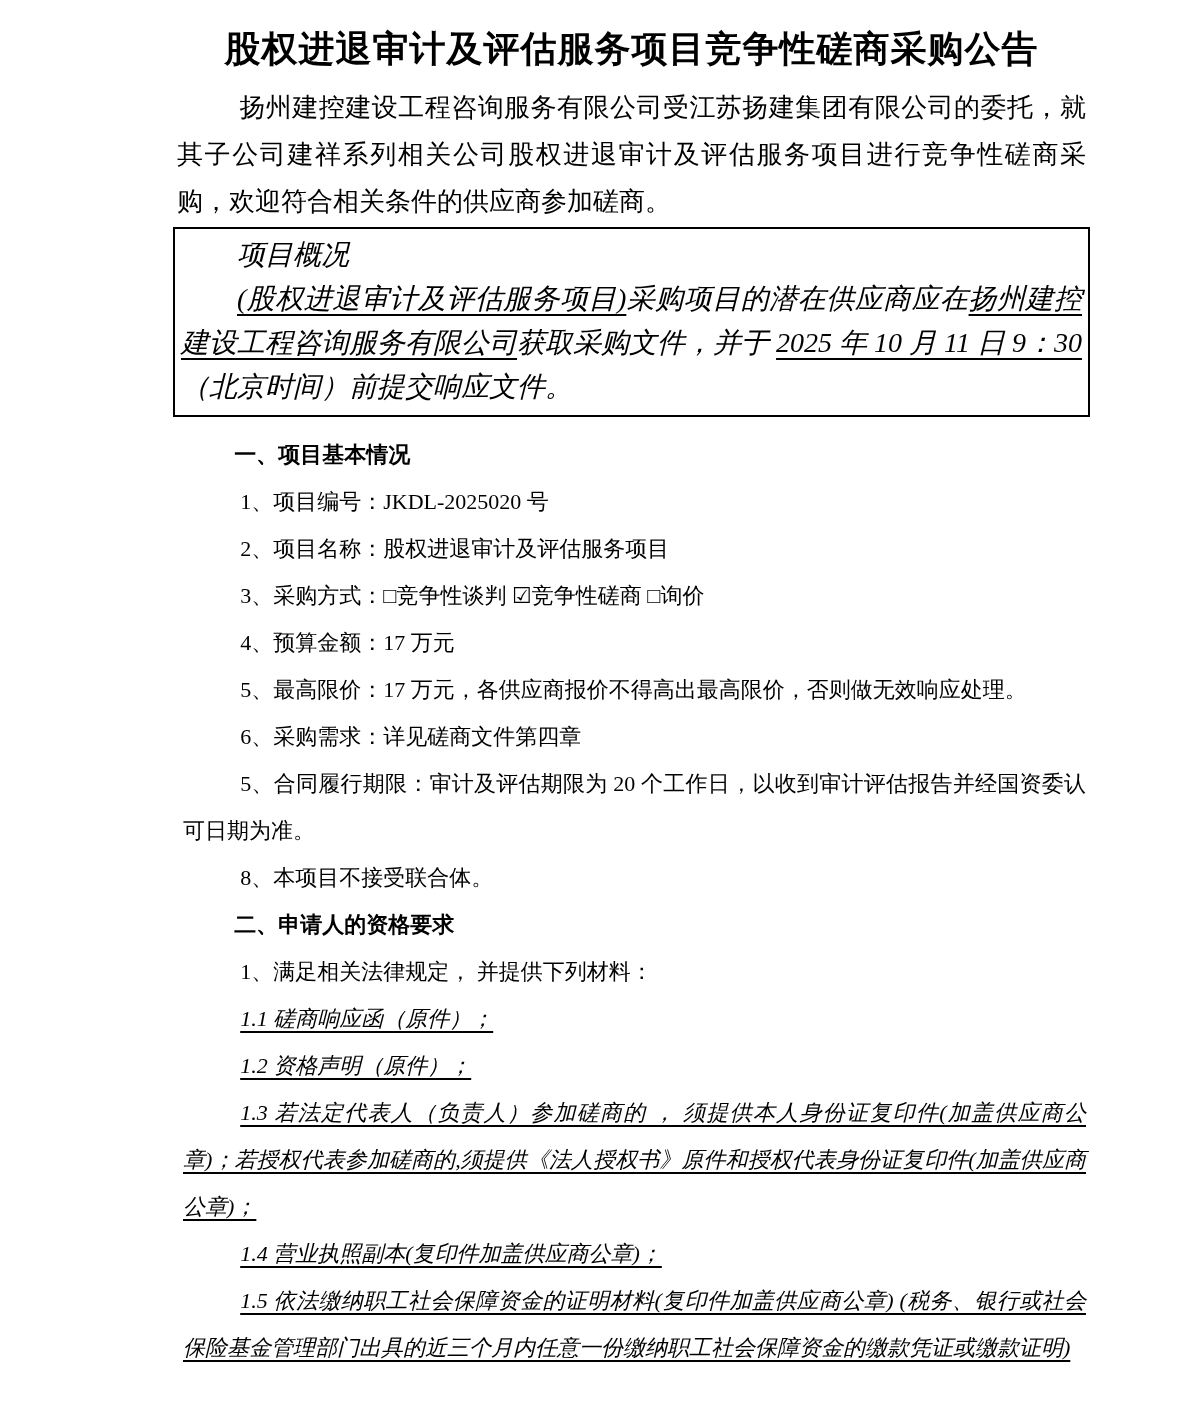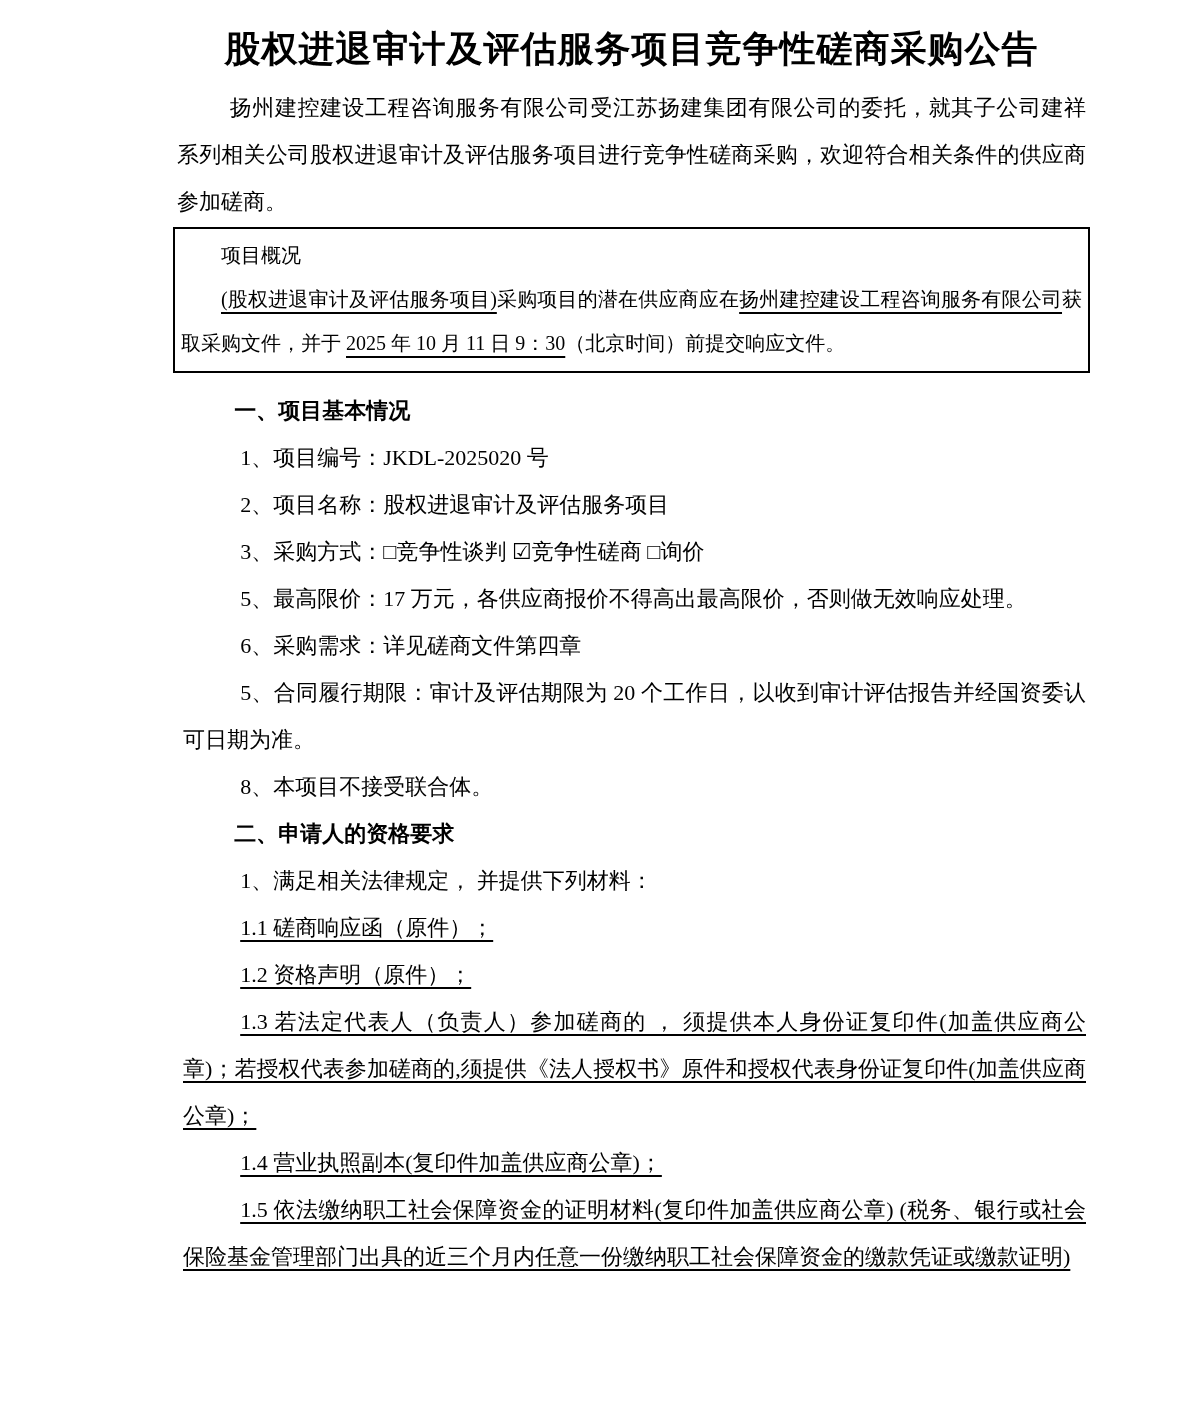--- a/index.html
+++ b/index.html
@@ -12,47 +12,48 @@
   .page { padding: 26px 114px 0 177px; }
 
   .doc-title {
     font-size: 36px; font-weight: bold; text-align: center;
     line-height: 46px; letter-spacing: 1px;
     font-family: "Liberation Serif", "DejaVu Serif", serif;
   }
 
   .intro {
     margin-top: 12px;
-    font-size: 22px; line-height: 47px;
+    font-size: 26px; line-height: 47px;
     text-align: justify; text-indent: 2.4em;
   }
 
   .overview-box {
     margin: 2px -4px 0 -4px;
     border: 2px solid #000000;
     padding: 4px 6px 6px 6px;
   }
   .overview-box p {
-    font-size: 20px; line-height: 44px;
-    text-align: justify; text-indent: 2em;
+    font-size: 28px; line-height: 44px;
+    text-align: justify; text-indent: 2em; font-style: italic;
   }
   .u { text-decoration: underline; text-underline-offset: 6px; }
 
   .sec-heading {
     font-family: "Liberation Sans", "DejaVu Sans", sans-serif;
     font-size: 22px; font-weight: bold;
     line-height: 47px; text-indent: 2.6em;
   }
   .sec-heading.first { margin-top: 14px; }
 
   .item {
     font-size: 22px; line-height: 47px;
     text-align: justify; text-indent: 2.6em; margin-left: 6px;
   }
   .material {
+    font-style: italic;
     text-decoration: underline;
     text-underline-offset: 5px;
   }
 </style>
 </head>
 <body>
 
 <div class="page">
 
   <h1 class="doc-title">股权进退审计及评估服务项目竞争性磋商采购公告</h1>
@@ -62,20 +63,21 @@
   <div class="overview-box">
     <p>项目概况</p>
     <p><span class="u">(股权进退审计及评估服务项目)</span><span>采购项目的潜在供应商应在</span><span class="u">扬州建控建设工程咨询服务有限公司</span><span>获取采购文件，并于 </span><span class="u">2025 年 10 月 11 日 9：30</span><span>（北京时间）前提交响应文件。</span></p>
   </div>
 
   <h2 class="sec-heading first">一、项目基本情况</h2>
 
   <p class="item">1、项目编号：JKDL-2025020 号</p>
   <p class="item">2、项目名称：股权进退审计及评估服务项目</p>
   <p class="item">3、采购方式：□竞争性谈判 ☑竞争性磋商 □询价</p>
+  <p class="item">4、预算金额：17 万元</p>
   <p class="item"> 5、最高限价：17 万元，各供应商报价不得高出最高限价，否则做无效响应处理。</p>
   <p class="item">6、采购需求：详见磋商文件第四章</p>
   <p class="item">5、合同履行期限：审计及评估期限为 20 个工作日，以收到审计评估报告并经国资委认可日期为准。</p>
   <p class="item">8、本项目不接受联合体。</p>
 
   <h2 class="sec-heading">二、申请人的资格要求</h2>
 
   <p class="item">1、满足相关法律规定， 并提供下列材料：</p>
 
   <p class="item material">1.1 磋商响应函（原件）；</p>

